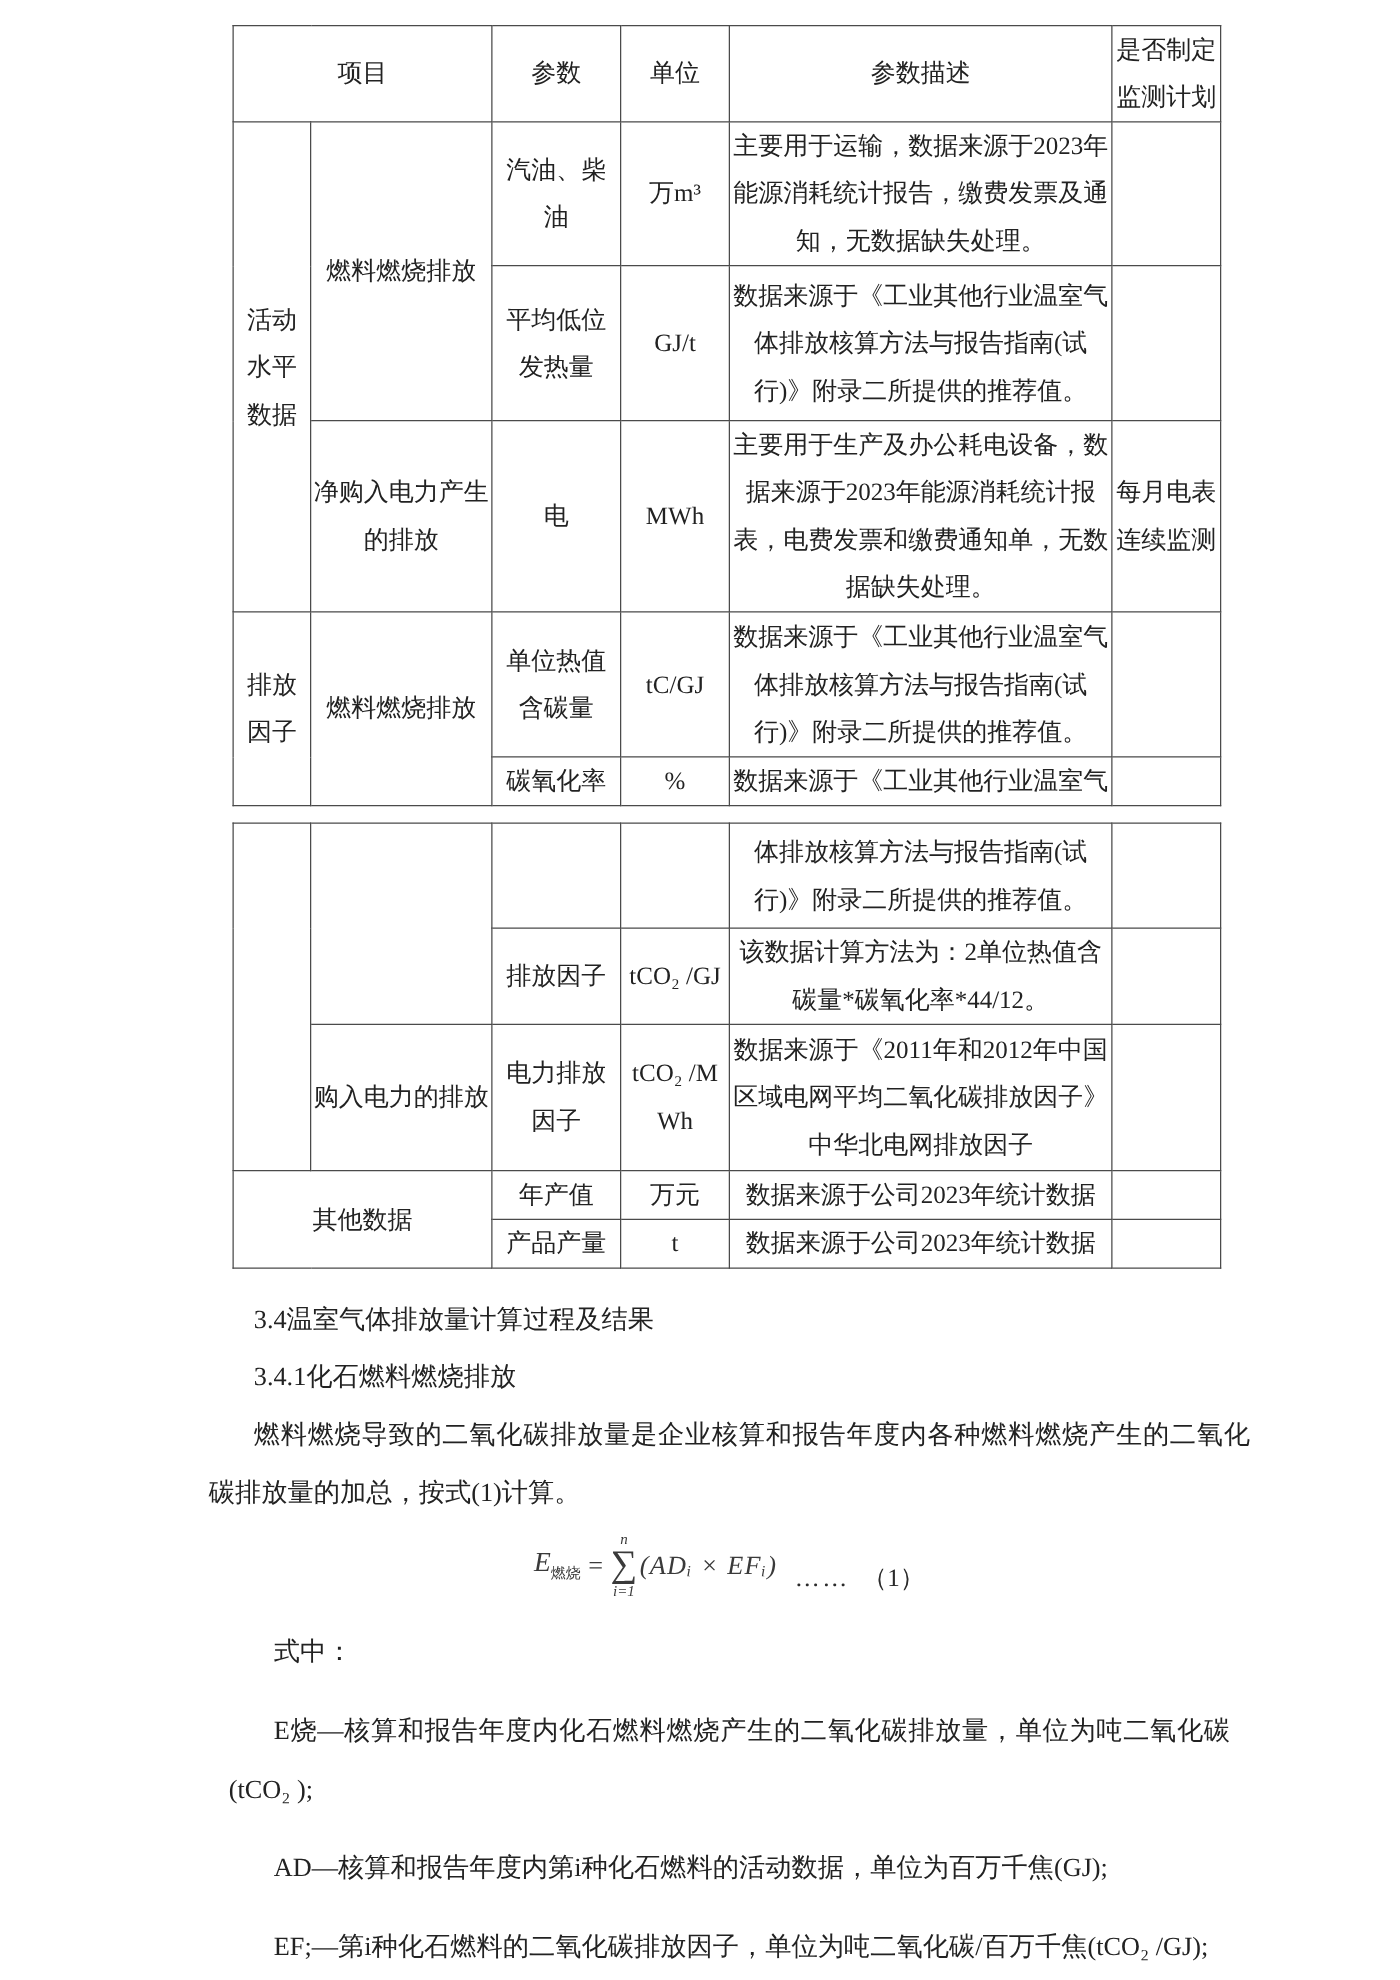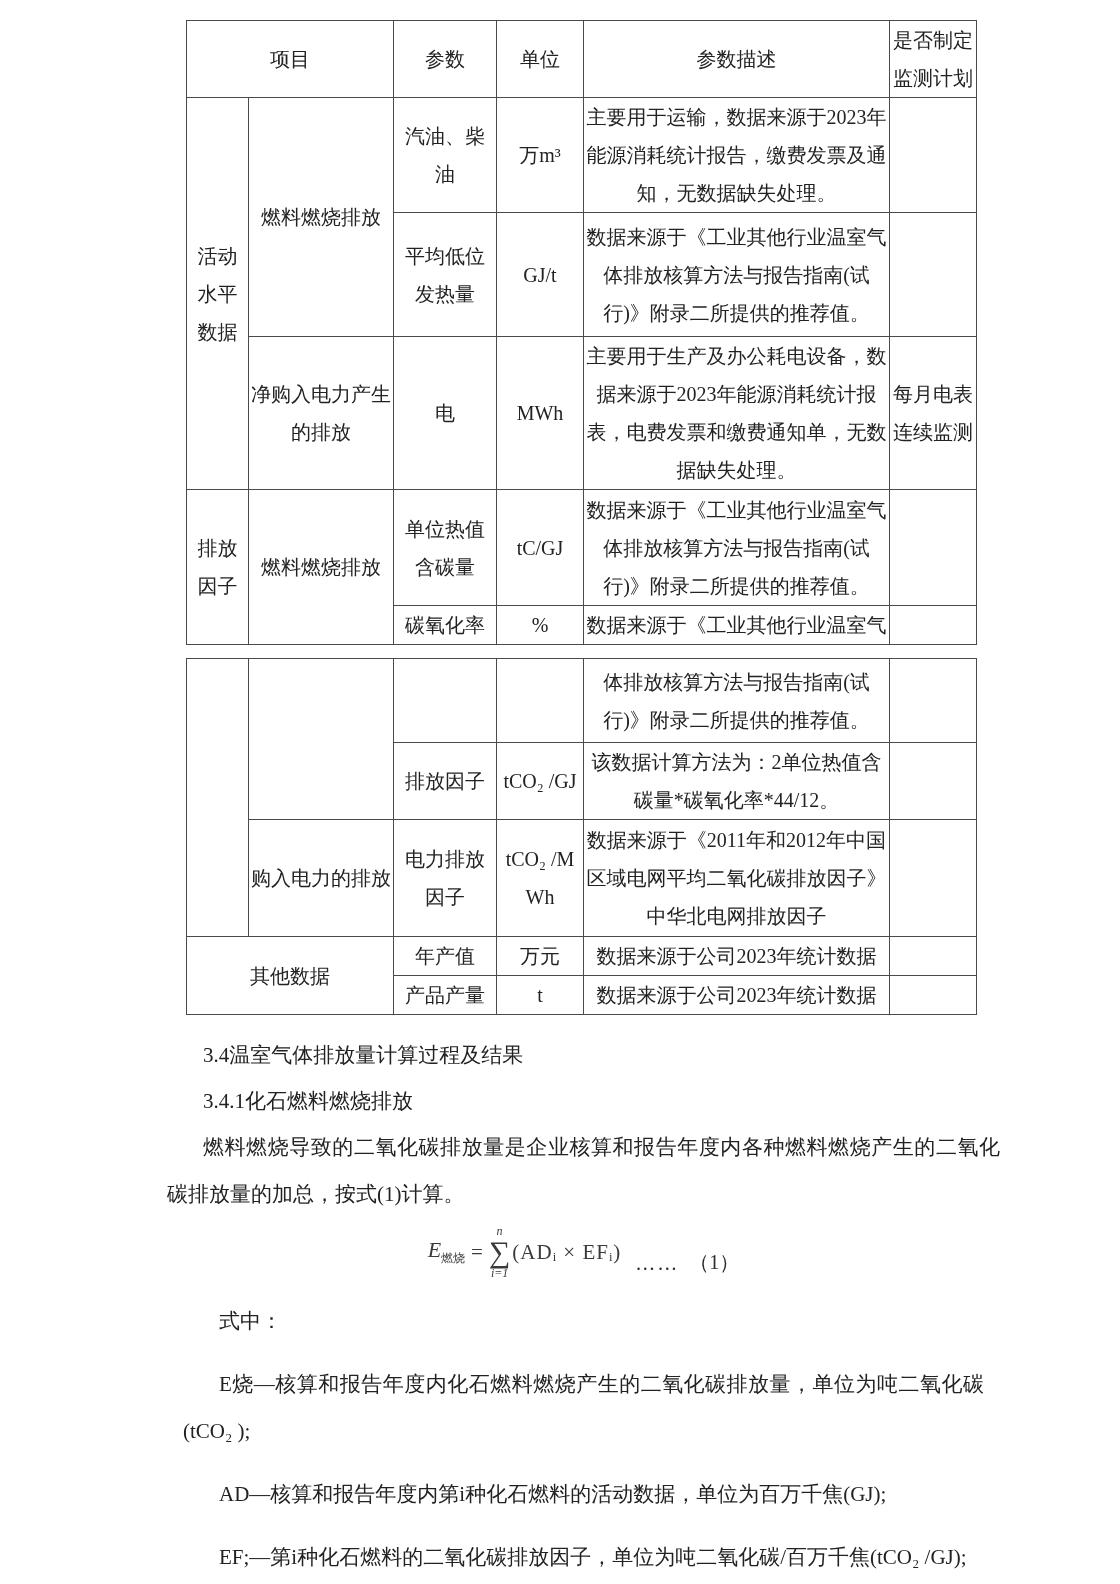--- a/index.html
+++ b/index.html
@@ -87,21 +87,21 @@
   .f-sum{
     display:inline-flex;
     flex-direction:column;
     align-items:center;
     line-height:1;
     margin-right:2px;
   }
   .f-sum-n{font-style:italic;font-size:12px;line-height:12px;}
   .f-sigma{font-size:30px;line-height:30px;}
   .f-sum-i{font-style:italic;font-size:12px;line-height:12px;}
-  .f-expr{font-size:21px;letter-spacing:1px;}
+  .f-expr{font-style:italic;font-size:21px;letter-spacing:1px;}
   .f-dots{margin-left:14px;margin-top:22px;font-size:20px;letter-spacing:2px;color:#2a2a2a;}
   .f-num{margin-left:10px;margin-top:20px;font-size:20px;color:#2a2a2a;}
 </style>
 </head>
 <body>
 
 <div class="page">
 
   <table class="param-table t1">
     <colgroup>

